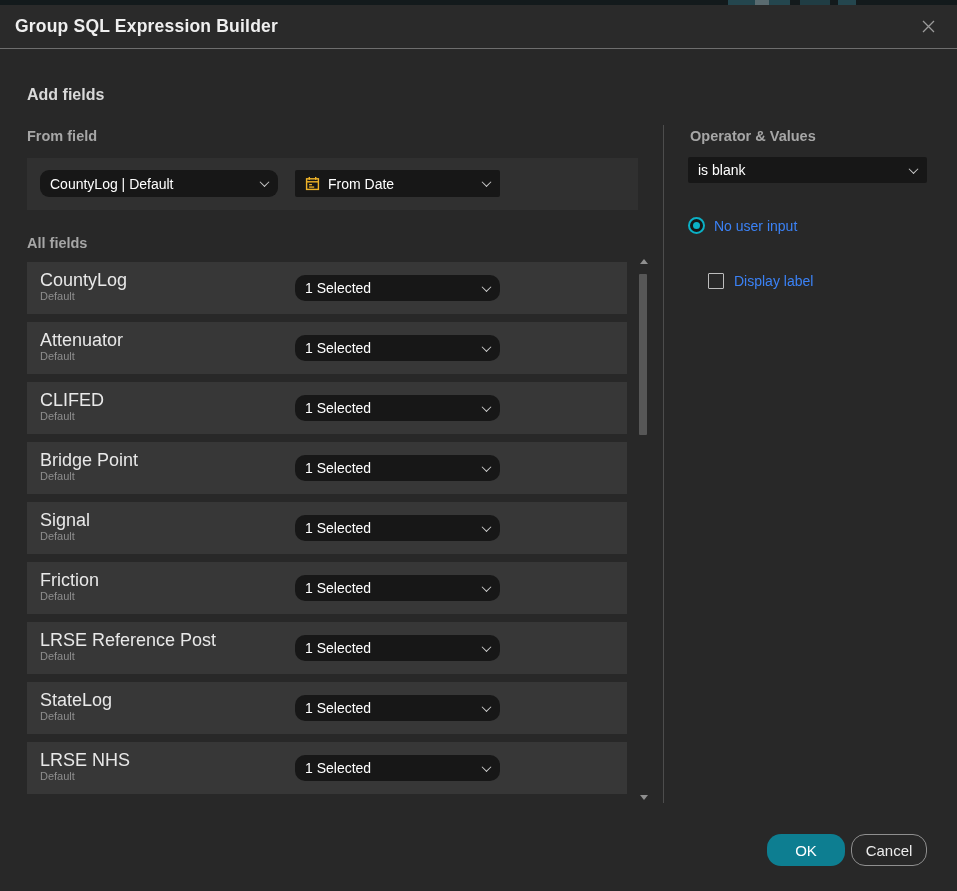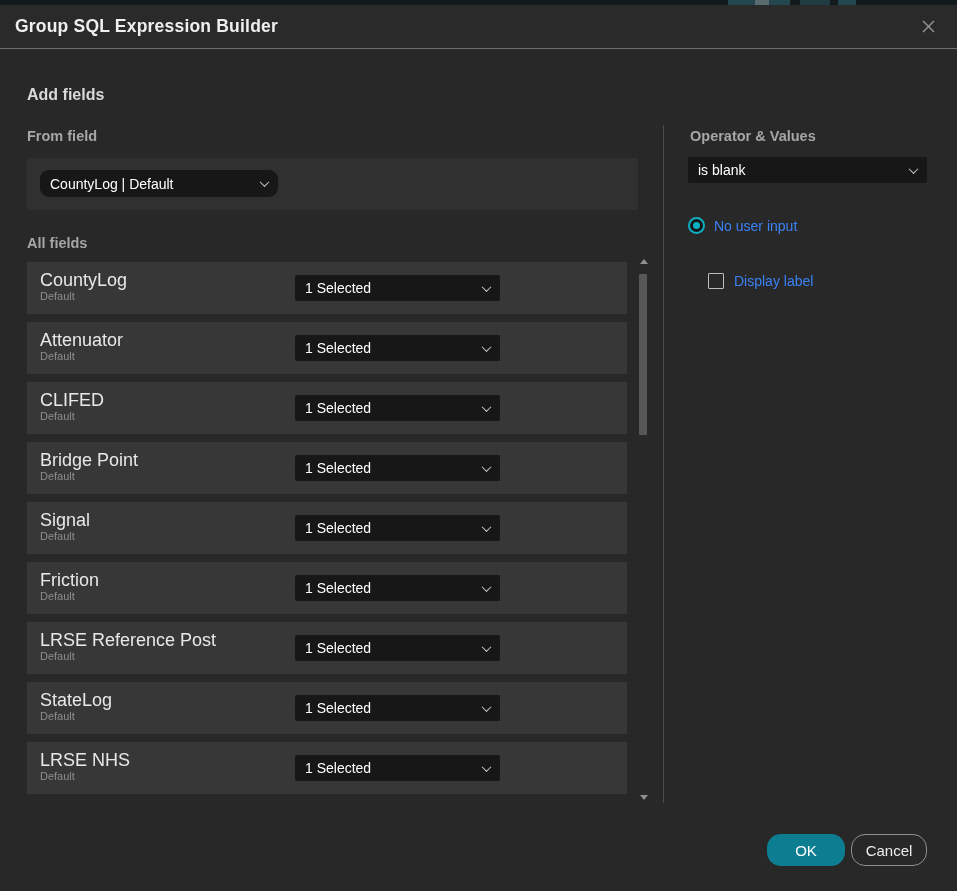--- a/index.html
+++ b/index.html
@@ -34,21 +34,21 @@
   .chev { width:7px; height:7px; border-right:1.5px solid #c9c9c9; border-bottom:1.5px solid #c9c9c9;
           transform:rotate(45deg) translate(-1px,-1px); margin-left:auto; flex:none; }
   .dd-layer { left:13px; top:12px; width:238px; height:27px;border-radius:9px; }
   .dd-field { left:268px; top:12px; width:205px; height:27px; gap:8px; }
   .cal-icon { display:flex; flex:none; }
 
   .rows { position:absolute; left:27px; top:257px; width:600px; }
   .row { position:relative; width:600px; height:52px; background:#373737; margin-bottom:8px; }
   .row-name { position:absolute; left:13px; top:8px; font-size:18px; color:#e8e8e8; }
   .row-sub  { position:absolute; left:13px; top:28px; font-size:11px; color:#8d8d8d; }
-  .row .dropdown { left:268px; top:13px; width:205px; height:26px; }
+  .row .dropdown { left:268px; top:13px; width:205px; height:26px;border-radius:10px; }
 
   
   .scrollbar { position:absolute; left:637px; top:252px; width:14px; height:545px; }
   .sb-arrow { position:absolute; left:3px; width:0; height:0; border-left:4px solid transparent; border-right:4px solid transparent; }
   .sb-up   { top:2px; border-bottom:5px solid #8f8f8f; }
   .sb-down { bottom:2px; border-top:5px solid #8f8f8f; }
   .sb-thumb { position:absolute; left:2px; top:17px; width:8px; height:161px; background:#575757; border-radius:1px; }
 
   .divider { position:absolute; left:663px; top:120px; width:1px; height:678px; background:#4d4d4d; }
 
@@ -97,20 +97,34 @@
 
     <div class="heading">Add fields</div>
 
     <div class="section-label main-field-label">From field</div>
 
     <div class="main-panel">
       <div class="dropdown dd-layer">
         <span>CountyLog | Default</span>
         <span class="chev"></span>
       </div>
+      <div class="dropdown dd-field">
+        <span class="cal-icon">
+          <svg width="15" height="15" viewBox="0 0 16 16">
+            <rect x="1.7" y="3" width="12.6" height="11.3" fill="none" stroke="#f0b429" stroke-width="1.5"></rect>
+            <line x1="1.7" y1="6.2" x2="14.3" y2="6.2" stroke="#f0b429" stroke-width="1.5"></line>
+            <line x1="4.6" y1="1" x2="4.6" y2="4" stroke="#f0b429" stroke-width="1.5"></line>
+            <line x1="11.4" y1="1" x2="11.4" y2="4" stroke="#f0b429" stroke-width="1.5"></line>
+            <line x1="4.4" y1="9.2" x2="7.4" y2="9.2" stroke="#f0b429" stroke-width="1.4"></line>
+            <line x1="4.4" y1="11.8" x2="9.8" y2="11.8" stroke="#f0b429" stroke-width="1.4"></line>
+          </svg>
+        </span>
+        <span>From Date</span>
+        <span class="chev"></span>
+      </div>
     </div>
 
     <div class="section-label all-fields-label">All fields</div>
 
     <div class="rows">
 
       <div class="row">
         <span class="row-name">CountyLog</span>
         <span class="row-sub">Default</span>
         <div class="dropdown">

